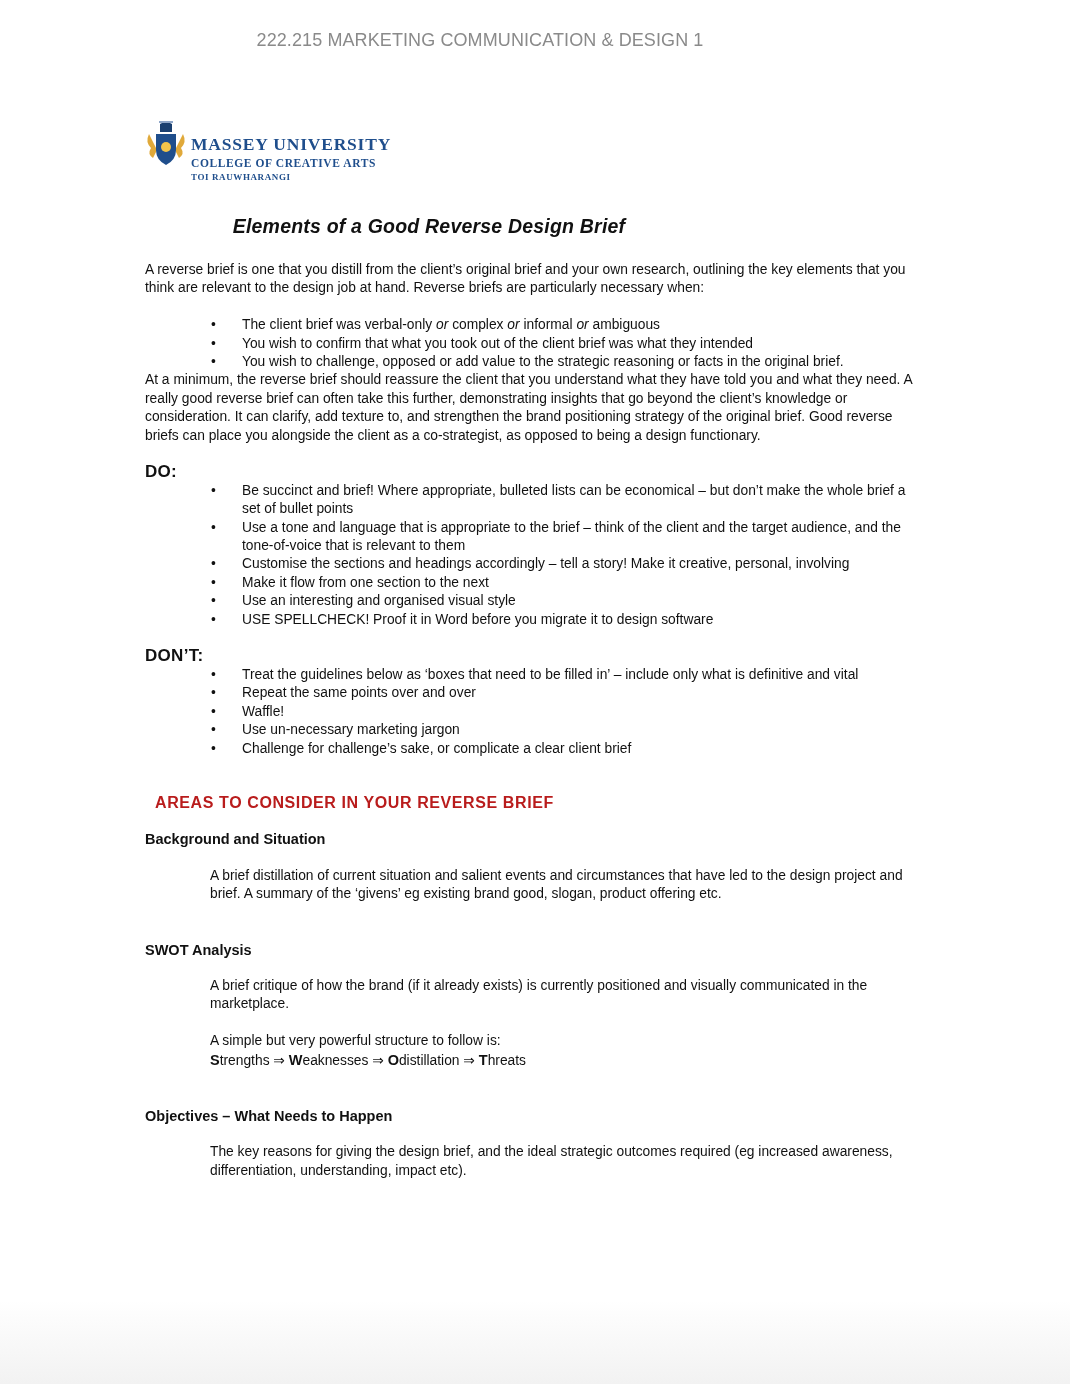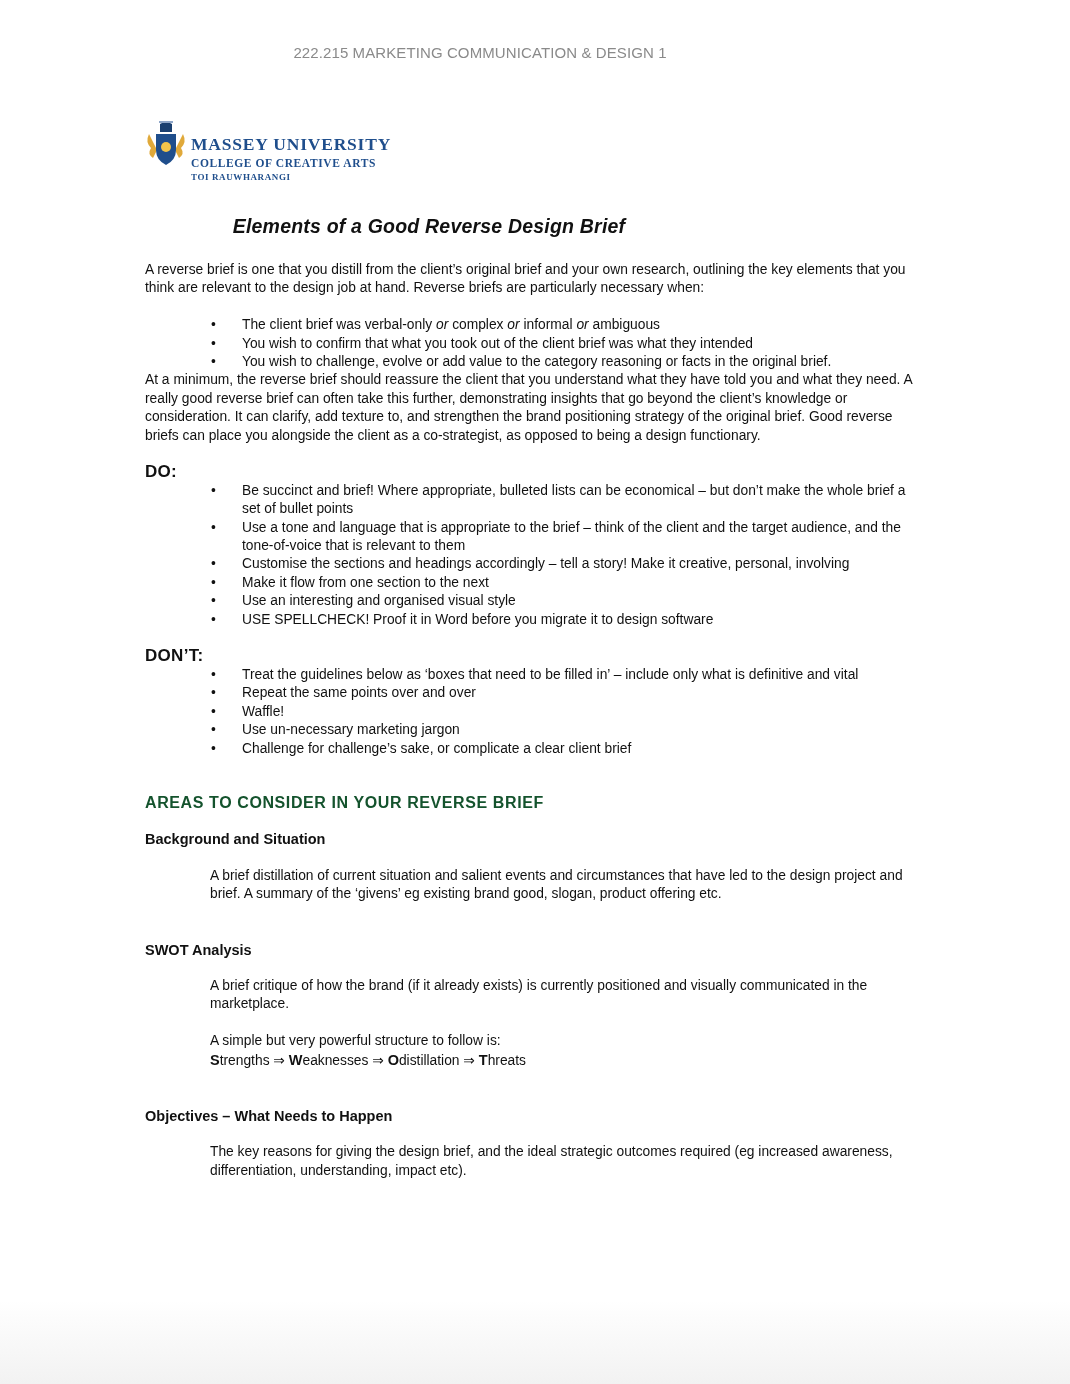--- a/index.html
+++ b/index.html
@@ -2,41 +2,41 @@
 <html><head>
   <meta charset="utf-8">
   <style>
     html, body { margin: 0; padding: 0; }
     body {
       width: 1070px; height: 1384px; position: relative; overflow: hidden;
       background: linear-gradient(to bottom, #ffffff 0px, #ffffff 1300px, #f2f2f2 1384px);
       font-family: "Liberation Sans", sans-serif; color: #111;
     }
     .page-header {
-      position: absolute; top: 44px; left: 0; width: 960px; text-align: center;
-      font-size: 15px; color: #8a8a8a; letter-spacing: 0.1px;
+      position: absolute; top: 30px; left: 0; width: 960px; text-align: center;
+      font-size: 18px; color: #8a8a8a; letter-spacing: 0.1px;
     }
     .logo { position: absolute; top: 120px; left: 145px; display: flex; align-items: flex-start; }
     .crest { width: 42px; height: 48px; }
     .logo-text { margin-left: 4px; font-family: "Liberation Serif", serif; color: #1f4e8c; }
     .logo-line1 { font-size: 17.5px; font-weight: bold; letter-spacing: 0.8px; line-height: 20px; margin-top: 14px; }
     .logo-line2 { font-size: 11.5px; font-weight: bold; letter-spacing: 0.6px; line-height: 15px; margin-top: 2px; }
     .logo-line3 { font-size: 9px; font-weight: bold; letter-spacing: 0.6px; line-height: 12px; }
     .doc-title {
       position: absolute; top: 215px; left: 0; width: 858px; text-align: center;
       font-size: 19.5px; font-weight: bold; font-style: italic; letter-spacing: 0.2px;
     }
     .content { position: absolute; top: 261px; left: 145px; width: 780px; font-size: 13.8px; line-height: 18.4px; }
     p { margin: 0; }
     .mb { margin-bottom: 18.4px; }
     ul.bullets { list-style: none; margin: 0; padding: 0 0 0 66px; }
     ul.bullets li { position: relative; padding-left: 31px; }
     ul.bullets li::before { content: "\2022"; position: absolute; left: 0; top: 0; }
     .label { font-weight: bold; font-size: 17px; letter-spacing: 0.3px; }
-    .areas { font-weight: bold; color: #14532d; font-size: 16px; letter-spacing: 0.6px; margin-top: 36px; }
+    .areas { font-weight: bold; color: #b91c1c; font-size: 16px; letter-spacing: 0.6px; margin-top: 36px; margin-left: 10px; }
     .sub { font-weight: bold; font-size: 14.5px; margin-top: 18px; }
     .indent { padding-left: 65px; }
     .swot b { font-weight: bold; font-size: 14.5px; }
   </style>
 </head>
 <body>
 
 <div class="page-header">222.215 MARKETING COMMUNICATION &amp; DESIGN 1</div>
 
 <div class="logo">
@@ -56,21 +56,21 @@
 </div>
 
 <div class="doc-title">Elements of a Good Reverse Design Brief</div>
 
 <div class="content">
   <p class="mb">A reverse brief is one that you distill from the client’s original brief and your own research, outlining the key elements that you think are relevant to the design job at hand.  Reverse briefs are particularly necessary when:</p>
 
   <ul class="bullets mb">
     <li>The client brief was verbal-only <i>or</i> complex <i>or</i> informal <i>or</i> ambiguous</li>
     <li>You wish to confirm that what you took out of the client brief was what they intended</li>
-    <li>You wish to challenge, evolve or add value to the category reasoning or facts in the original brief.</li>
+    <li>You wish to challenge, opposed or add value to the strategic reasoning or facts in the original brief.</li>
   </ul>
 
   <p class="mb">At a minimum, the reverse brief should reassure the client that you understand what they have told you and what they need.  A really good reverse brief can often take this further, demonstrating insights that go beyond the client’s knowledge or consideration.  It can clarify, add texture to, and strengthen the brand positioning strategy of the original brief.  Good reverse briefs can place you alongside the client as a co-strategist, as opposed to being a design functionary.</p>
 
   <div class="label">DO:</div>
   <ul class="bullets">
     <li>Be succinct and brief!  Where appropriate, bulleted lists can be economical – but don’t make the whole brief a set of bullet points</li>
     <li>Use a tone and language that is appropriate to the brief – think of the client and the target audience, and the tone-of-voice that is relevant to them</li>
     <li>Customise the sections and headings accordingly – tell a story! Make it creative, personal, involving</li>
     <li>Make it flow from one section to the next</li>

